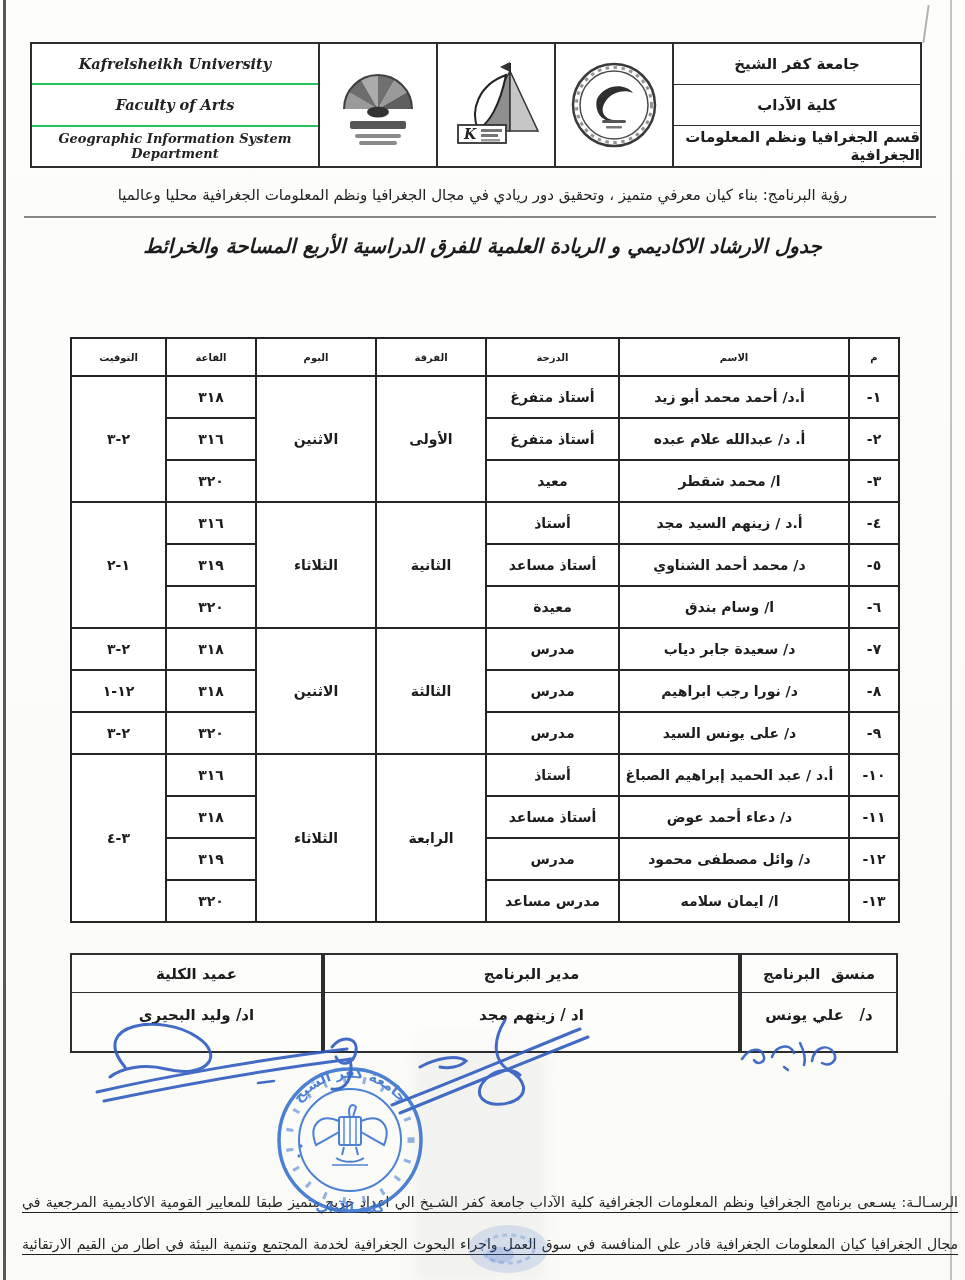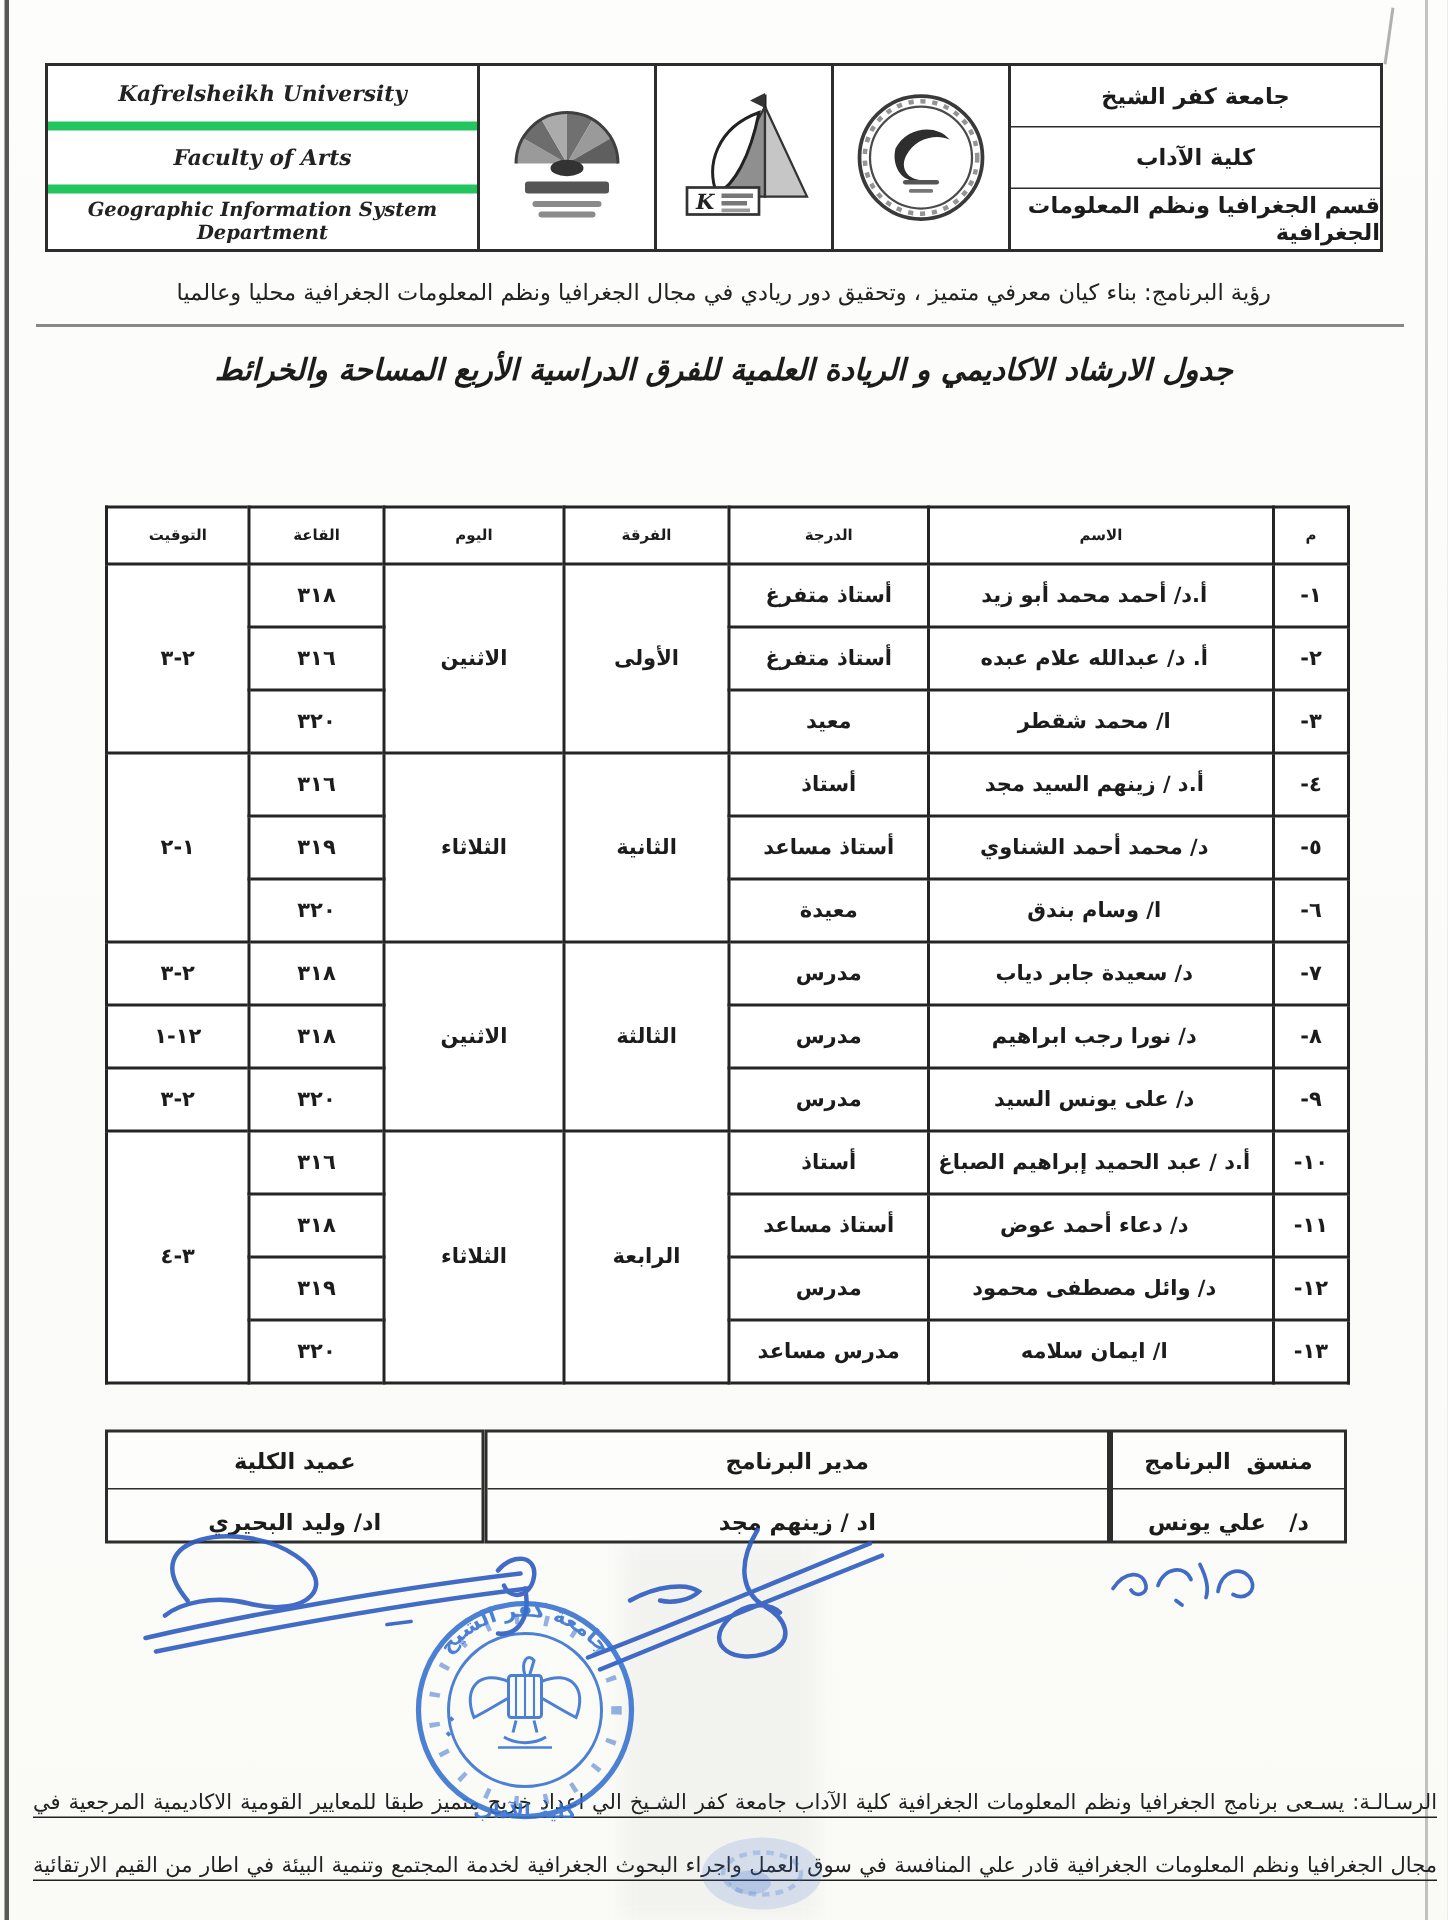--- a/index.html
+++ b/index.html
@@ -13,21 +13,21 @@
   .edge-left  { position:absolute; left:3px; top:0; width:3px; height:100%; background:#3a3a3a; opacity:.85; }
   .edge-right { position:absolute; left:950px; top:0; width:2px; height:100%; background:#555; opacity:.35; }
   .crease-tr  { position:absolute; left:925px; top:5px; width:2px; height:38px; background:#666; opacity:.5; transform:rotate(8deg); }
   .streak     { position:absolute; left:415px; top:1030px; width:130px; height:250px; background:rgba(100,100,100,.05); filter:blur(6px); }
 
   
   .hdr { position:absolute; left:30px; top:42px; width:892px; height:126px;
          display:flex; direction:ltr; border:2px solid #2d2d2d; background:#fff; }
   .hdr-en { width:288px; border-right:2px solid #2d2d2d; display:flex; flex-direction:column; }
   .hdr-en .row { flex:1; display:flex; align-items:center; justify-content:center;
-                 border-bottom:6px solid #22c55e;
+                 border-bottom:2px solid #22c55e;
                  font-family:"DejaVu Serif", serif; font-style:italic; font-weight:bold; font-size:14.5px; color:#222; }
   .hdr-en .row:last-child { border-bottom:none; font-size:13px;text-align:center; }
   .hdr-logo { width:118px; border-right:2px solid #2d2d2d; display:flex; align-items:center; justify-content:center; }
   .hdr-ar { flex:1; direction:rtl; display:flex; flex-direction:column; }
   .hdr-ar .row { flex:1; display:flex; align-items:center; justify-content:center;
                  border-bottom:1.5px solid #2d2d2d; font-weight:bold; font-size:15px; }
   .hdr-ar .row:last-child { border-bottom:none; }
 
   .vision { position:absolute; left:25px; top:186px; width:915px; text-align:center;
             direction:rtl; font-size:15px; color:#222;
@@ -46,21 +46,21 @@
   table.sched th, table.sched td { border:2px solid #242424; font-weight:bold; vertical-align:middle; }
   table.sched th { height:38px; font-size:10px; text-align:center; }
   table.sched td { height:42px; font-size:14px; text-align:center; }
   td.c-num  { font-size:13px; }
   td.c-name { text-align:right; padding-right:9px; font-size:14.5px; }
   td.c-deg  { font-size:13.5px; }
   td.c-grp, td.c-day { font-size:15px; }
 
   
   .approval { position:absolute; left:70px; top:953px; width:828px; height:84px; direction:ltr; }
-  .app-box  { position:absolute; top:0; height:76px; border:2px solid #2d2d2d; background:rgba(255,255,255,.6); }
+  .app-box  { position:absolute; top:0; height:100px; border:2px solid #2d2d2d; background:rgba(255,255,255,.6); }
   .app-box .lbl  { height:38px; border-bottom:1.5px solid #2d2d2d; display:flex; align-items:center; justify-content:center;
                    direction:rtl; font-weight:bold; font-size:15px; white-space:pre-wrap; }
   .app-box .name { height:44px; display:flex; align-items:center; justify-content:center;
                    direction:rtl; font-weight:bold; font-size:15px; white-space:pre-wrap; }
   .app-dean        { left:0;     width:253px; }
   .app-director    { left:253px; width:417px; }
   .app-coordinator { left:670px; width:158px; }
 
   
   .footer { position:absolute; left:22px; top:1192px; width:936px; direction:rtl; color:#222; }
@@ -267,21 +267,21 @@
       <div class="name">اد / زينهم مجد</div>
     </div>
     <div class="app-box app-coordinator">
       <div class="lbl">منسق  البرنامج</div>
       <div class="name">د/   علي يونس</div>
     </div>
   </div>
 
   <div class="footer">
     <div class="line">الرسـالـة: يسـعى برنامج الجغرافيا ونظم المعلومات الجغرافية كلية الآداب جامعة كفر الشـيخ الي اعداد خريج متميز طبقا للمعايير القومية الاكاديمية المرجعية في</div>
-    <div class="line">مجال الجغرافيا ونظم المعلومات الجغرافية  قادر علي المنافسة في سوق العمل واجراء البحوث الجغرافية لخدمة المجتمع وتنمية البيئة في اطار من القيم الارتقائية</div>
+    <div class="line">مجال الجغرافيا كيان المعلومات الجغرافية  قادر علي المنافسة في سوق العمل واجراء البحوث الجغرافية لخدمة المجتمع وتنمية البيئة في اطار من القيم الارتقائية</div>
   </div>
 
   <svg class="ink" viewBox="0 0 965 275">
 
     <g stroke="#2d5cc0" stroke-width="3" fill="none" stroke-linecap="round" opacity=".9">
       <path d="M125 62 C 88 18, 162 8, 197 32 C 226 51, 206 74, 166 64 C 142 58, 120 64, 110 72"></path>
       <path d="M97 87 C 162 72, 262 54, 347 44"></path>
       <path d="M104 96 C 172 82, 270 64, 352 54"></path>
       <path d="M332 42 C 342 30, 358 32, 356 46 C 354 60, 340 62, 336 52"></path>
       <path d="M350 54 C 354 72, 346 86, 332 84"></path>

